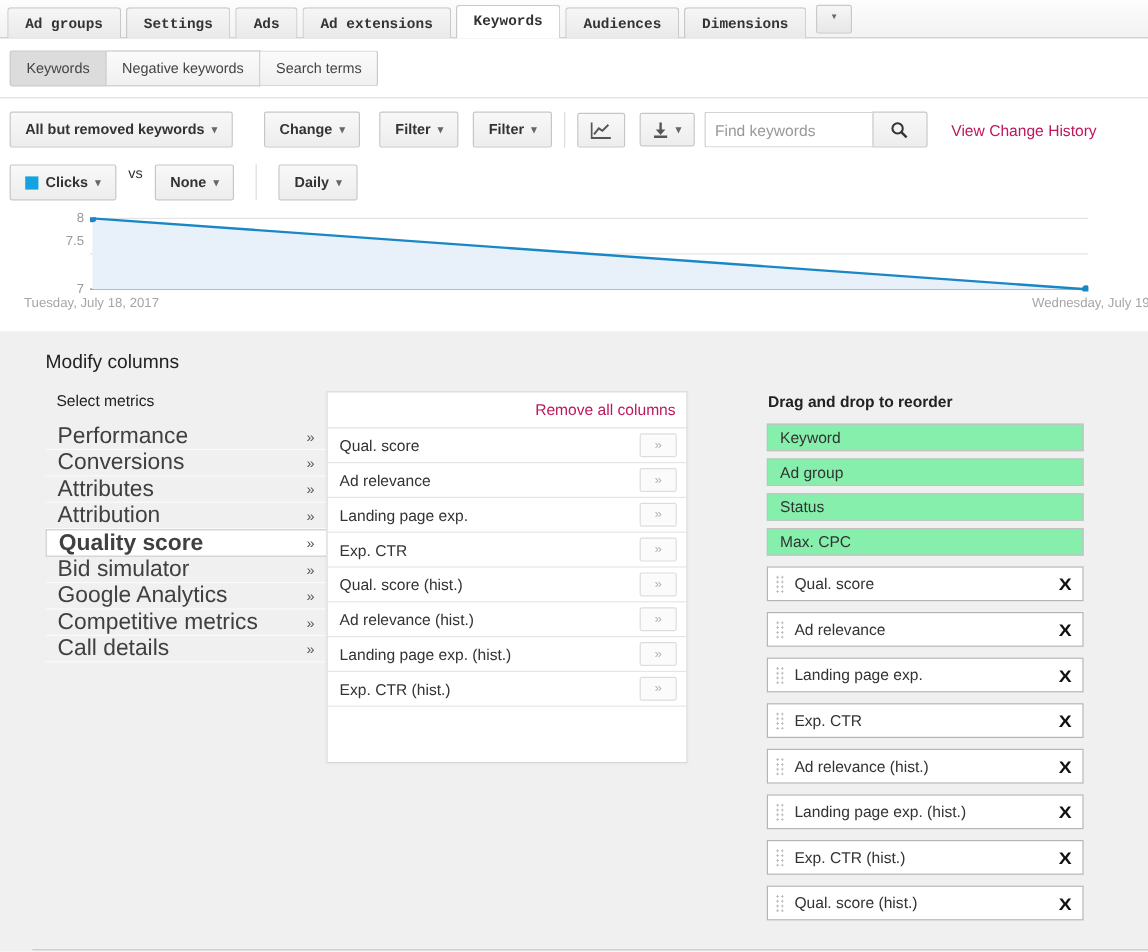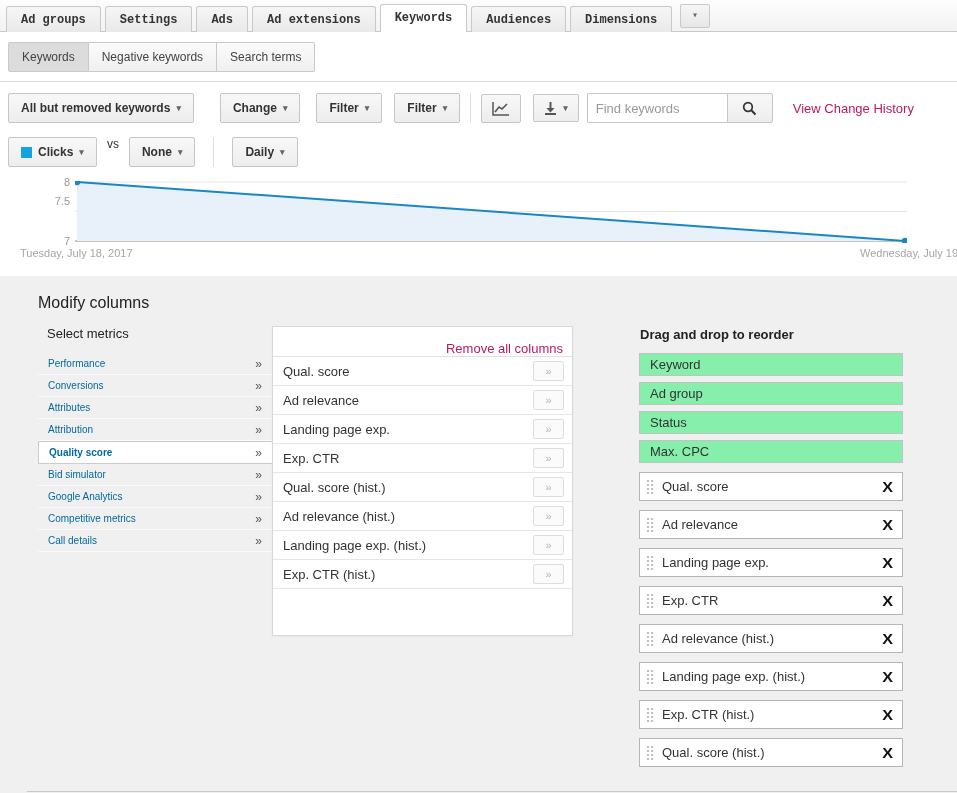--- a/index.html
+++ b/index.html
@@ -64,27 +64,27 @@
   .modify-panel { position: relative; margin-top: 14px; background: #f0f0f0;
     height: 520px; padding: 18px 0 0 38px; }
   .mc-title { font-size: 16px; font-weight: normal; color: #222; }
   .mc-cols { display: flex; margin-top: 14px; }
   .mc-subhead { font-size: 13px; font-weight: normal; color: #222; margin: 0 0 12px 9px; }
 
   .cat-list { width: 234px; margin-top: 2px; }
   .cat-row { display: flex; align-items: center; justify-content: space-between;
     height: 22px; padding: 0 10px; border-bottom: 1px solid #fafafa; cursor: pointer; }
   .cat-row.selected { background: #fff; border: 1px solid #ccc; border-right: none; height: 23px; }
-  .cat-link { color: #0369a1; font-size: 10px; text-decoration: none; }
+  .cat-link { color: #404040; font-size: 19px; text-decoration: none; }
   .cat-row.selected .cat-link { font-weight: bold; }
   .cat-chev { color: #555; font-size: 12px; }
 
   .mid-panel { width: 301px; background: #fff; border: 1px solid #d8d8d8; align-self: flex-start;
     padding-bottom: 46px; box-shadow: 0 1px 2px rgba(0,0,0,0.04); }
-  .mid-head { display: flex; justify-content: flex-end; align-items: flex-end; height: 30px;
+  .mid-head { display: flex; justify-content: flex-end; align-items: center; height: 30px;
     padding-right: 9px; border-bottom: 1px solid #e2e2e2; }
   .mid-row { display: flex; align-items: center; justify-content: space-between;
     height: 29px; padding: 0 8px 0 10px; border-bottom: 1px solid #e6e6e6; }
   .mid-label { font-size: 13px; color: #333; }
   .chev-btn { width: 31px; height: 20px; border: 1px solid #ddd; border-radius: 2px;
     background: #fbfbfb; color: #b3b3b3; font-size: 11px; line-height: 18px; cursor: pointer; }
 
   .reorder-col { width: 264px; margin-left: 66px; }
   .reorder-title { font-size: 13px; font-weight: bold; color: #222; margin: 1px 0 11px 1px; }
   .fixed-item { height: 23px; line-height: 21px; background: #86efac; border: 1px solid #c2c2c2;

